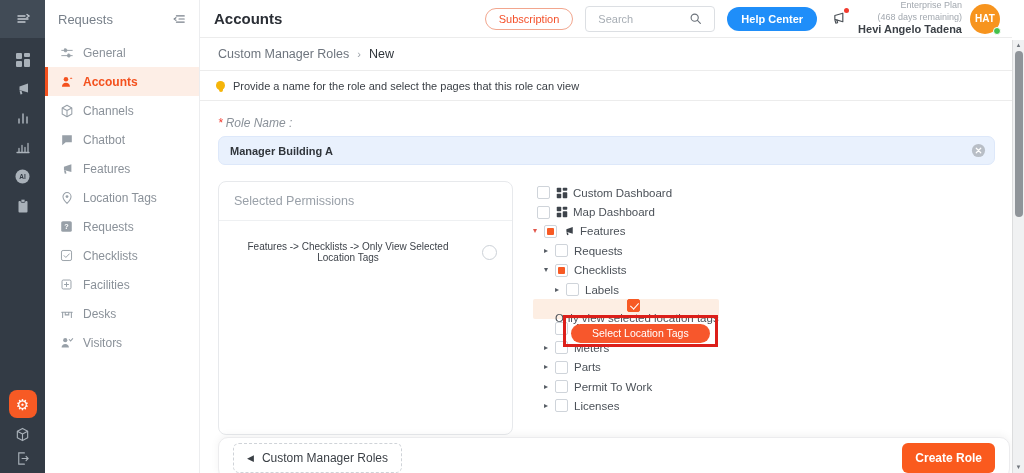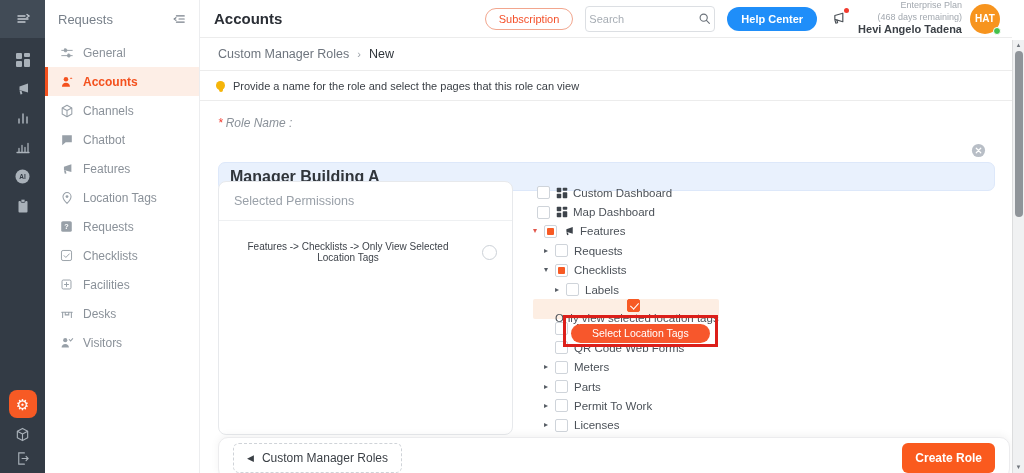--- a/index.html
+++ b/index.html
@@ -22,21 +22,21 @@
   .side-item .si-ic{width:15px;display:flex;justify-content:center;color:#98a0a8;}
   .side-item.active{background:#fdeee6;color:#f4511e;border-left:3px solid #f4511e;padding-left:11px;font-weight:bold;}
   .side-item.active .si-ic{color:#f4511e;}
 
   
   #main{position:absolute;left:200px;top:0;width:812px;height:473px;background:#fff;}
   #topbar{height:38px;border-bottom:1px solid #ececec;display:flex;align-items:center;padding:0 12px 0 14px;}
   #page-title{font-size:15px;font-weight:bold;color:#2b2f36;}
   #topbar-right{margin-left:auto;display:flex;align-items:center;gap:12px;}
   .pill-sub{border:1px solid #f2a68e;color:#f4502a;font-size:11px;padding:4px 13px;border-radius:13px;background:#fff;cursor:pointer;white-space:nowrap;}
-  .searchbox{width:130px;height:26px;border:1px solid #dcdfe3;border-radius:4px;display:flex;align-items:center;padding:0 3px;gap:4px;background:#fff;}
+  .searchbox{width:130px;height:26px;border:1px solid #dcdfe3;border-radius:4px;display:flex;align-items:center;padding:0 12px;gap:4px;background:#fff;}
   .searchbox input{border:0;outline:0;flex:1;min-width:0;font-size:11px;color:#555;font-family:"Liberation Sans",sans-serif;}
   .searchbox input::placeholder{color:#a7adb4;}
   .btn-help{background:#1f8ef9;color:#fff;border:none;font-size:11px;font-weight:bold;padding:6px 14px;border-radius:14px;cursor:pointer;font-family:"Liberation Sans",sans-serif;}
   .announce{position:relative;color:#4a5056;display:flex;}
   .announce .dot{position:absolute;top:-2px;right:-3px;width:5px;height:5px;border-radius:50%;background:#f23b2f;}
   .userblock{display:flex;align-items:center;gap:8px;}
   .user-meta{text-align:right;line-height:1.25;}
   .plan1,.plan2{font-size:9px;color:#a2a8af;}
   .uname{font-size:11px;color:#3c4147;font-weight:bold;}
   .avatar{position:relative;width:30px;height:30px;border-radius:50%;background:#f7941e;color:#fff;font-size:10px;font-weight:bold;display:flex;align-items:center;justify-content:center;}
@@ -47,21 +47,21 @@
   .crumb-sep{color:#9aa0a7;font-size:11px;}
   .crumb-cur{color:#2f343a;font-weight:normal;}
 
   #hintbar{height:30px;display:flex;align-items:center;gap:8px;padding:0 16px;border-bottom:1px solid #ececec;font-size:11px;color:#3c4147;}
   .bulb{width:9px;height:9px;border-radius:50%;background:#f5b50a;position:relative;flex:0 0 auto;}
   .bulb::after{content:"";position:absolute;left:2.5px;top:8px;width:4px;height:3px;background:#f5b50a;border-radius:0 0 2px 2px;}
 
   #role-label{position:absolute;left:18px;top:116px;font-size:12px;color:#8a9199;font-style:italic;}
   #role-label .req{color:#f23b2f;margin-right:3px;}
   #role-input-wrap{position:absolute;left:18px;top:136px;width:777px;height:29px;}
-  #role-input{width:100%;height:100%;background:#e9f1fd;border:1px solid #dde8fa;border-radius:7px;padding:0 30px 0 11px;font-size:16px;font-weight:bold;color:#30353b;outline:none;font-family:"Liberation Sans",sans-serif;margin-top:26px;}
+  #role-input{width:100%;height:100%;background:#e9f1fd;border:1px solid #dde8fa;border-radius:7px;padding:0 30px 0 11px;font-size:11px;font-weight:bold;color:#30353b;outline:none;font-family:"Liberation Sans",sans-serif;}
   #role-clear{position:absolute;right:9px;top:7px;cursor:pointer;}
 
   #perm-card{position:absolute;left:18px;top:181px;width:295px;height:254px;border:1px solid #e7e9ec;border-radius:8px;background:#fff;}
   #perm-card .pc-head{padding:12px 15px;font-size:12.5px;color:#9aa1a9;border-bottom:1px solid #eef0f2;}
   .perm-item{padding:20px 15px;display:flex;align-items:center;gap:20px;font-size:10px;color:#3e434a;text-align:center;}
   .perm-radio{width:15px;height:15px;border-radius:50%;border:1.5px solid #ccd1d7;flex:0 0 auto;cursor:pointer;}
 
   #tree{position:absolute;left:333px;top:183px;display:flex;flex-direction:column;}
   .trow{height:19.4px;display:flex;align-items:center;width:max-content;font-size:11.5px;color:#4b5158;cursor:pointer;}
   .trow .caret{width:11px;flex:0 0 auto;font-size:8px;color:#555b63;line-height:1;}
@@ -398,25 +398,20 @@
         <button class="btn-select-tags">Select Location Tags</button>
         <span class="annot"></span>
       </span>
     </div>
     <div class="trow lvl1">
       <span class="spacer"></span>
         <span class="cb"></span>
       <span class="tlabel">Assets</span>
     </div>
     <div class="trow lvl1">
-      <span class="spacer"></span>
-        <span class="cb"></span>
-      <span class="tlabel">QR Code Web Forms</span>
-    </div>
-    <div class="trow lvl1">
       <span class="caret">▸</span>
       <span class="cb"></span>
       <span class="tlabel">Meters</span>
     </div>
     <div class="trow lvl1">
       <span class="caret">▸</span>
       <span class="cb"></span>
       <span class="tlabel">Parts</span>
     </div>
     <div class="trow lvl1">

